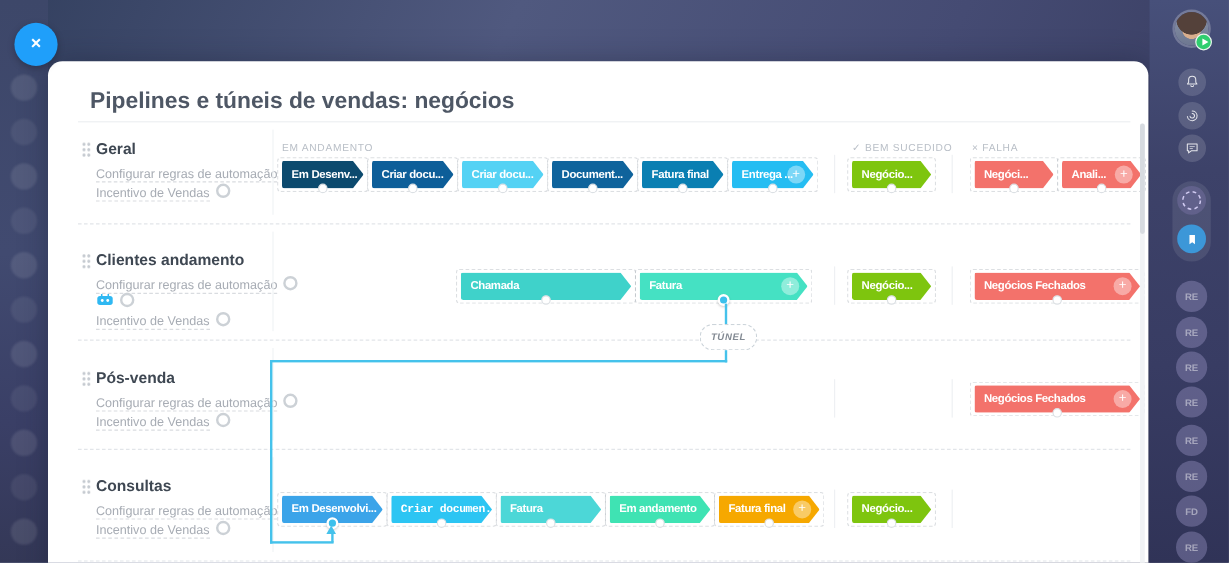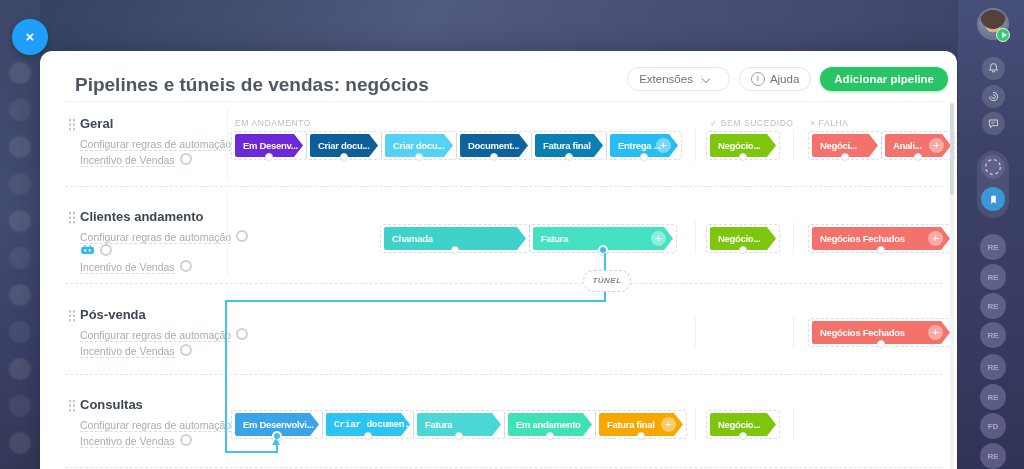--- a/index.html
+++ b/index.html
@@ -105,43 +105,32 @@
     <div class="blur-ico" style="top: 321px; background: rgba(255, 255, 255, 0.07);"></div>
     <div class="blur-ico" style="top: 358px; background: rgba(255, 255, 255, 0.1);"></div>
     <div class="blur-ico" style="top: 395px; background: rgba(255, 255, 255, 0.07);"></div>
     <div class="blur-ico" style="top: 432px; background: rgba(255, 255, 255, 0.1);"></div>
   </div>
 
 <div class="close-btn">×</div>
 
 <div class="panel">
   <div class="title">Pipelines e túneis de vendas: negócios</div>
-  <div class="toolbar">
-    <div class="tbtn">
-      <span>Extensões</span>
-      <span class="chev"></span>
-    </div>
-    <div class="tbtn">
-      <span class="info-i">i</span>
-      <span>Ajuda</span>
-    </div>
-    <button class="gbtn">Adicionar pipeline</button>
-  </div>
   <div class="plist" id="plist">
       <div class="row" style="top: 0px; height: 85px;">
         <div class="handle" style="top: 16px;"></div>
         <div class="pname" style="top: 14px;">Geral</div>
         <div class="plink" style="top: 35px;"><span class="lnk">Configurar regras de automação</span><span class="gear"></span></div>
         <div class="plink" style="top: 51px;"><span class="lnk">Incentivo de Vendas</span><span class="gear"></span></div>
         <div class="colsep" style="height: 71px;"></div>
         <div class="zlabel" style="left: 170px; top: 16px;">EM ANDAMENTO</div>
         <div class="zlabel" style="left: 645px; top: 16px;"><span class="zi">✓</span><span>BEM SUCEDIDO</span></div>
         <div class="zlabel" style="left: 745px; top: 16px;"><span class="zi">×</span><span>FALHA</span></div>
         <div class="chip" style="left: 170px; top: 32px; width: 68px;">
-          <div class="chip-body" style="background: #6d28d9;">Em Desenv...</div>
+          <div class="chip-body" style="background: #0c4a6e;">Em Desenv...</div>
           <div class="dot"></div>
         </div>
         <div class="chip" style="left: 245px; top: 32px; width: 68px;">
           <div class="chip-body" style="background: rgb(13, 94, 153);">Criar docu...</div>
           <div class="dot"></div>
         </div>
         <div class="chip" style="left: 320px; top: 32px; width: 68px;">
           <div class="chip-body" style="background: rgb(84, 210, 244);">Criar docu...</div>
           <div class="dot"></div>
         </div>

